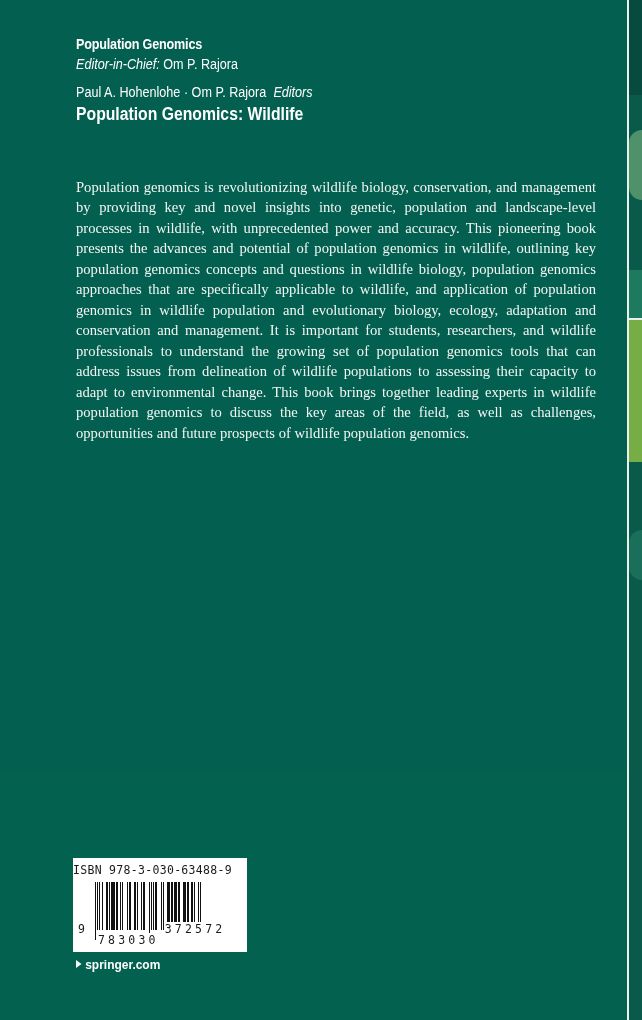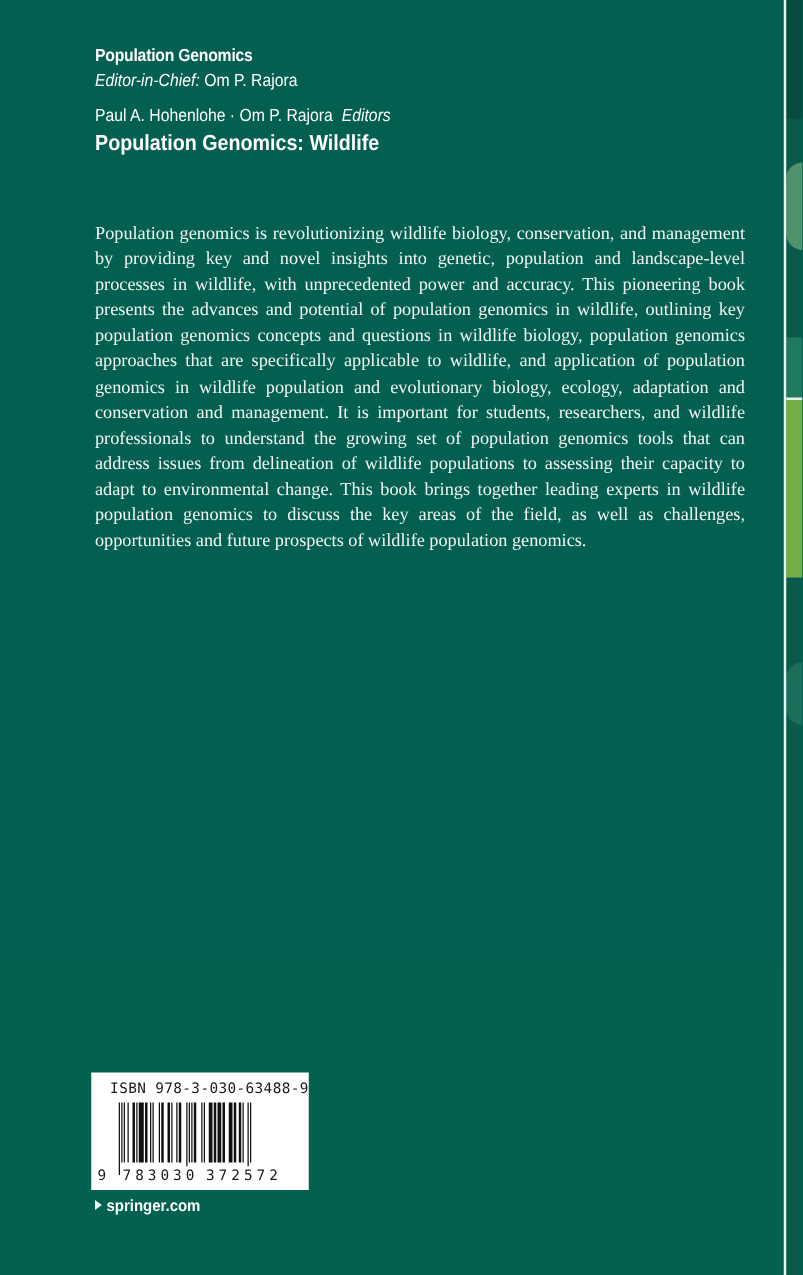--- a/index.html
+++ b/index.html
@@ -25,28 +25,28 @@
     .spine-dark-top { position: absolute; left: 629px; top: 0; width: 13px; height: 95px; background: #074a40; }
     .spine-circle { position: absolute; left: 629px; top: 130px; width: 13px; height: 70px; background: #5c9b70; border-radius: 40px 0 0 40px; opacity: 0.85; }
     .spine-tint { position: absolute; left: 629px; top: 270px; width: 13px; height: 50px; background: #1d7a5e; }
     .spine-white-h { position: absolute; left: 629px; top: 318px; width: 13px; height: 2px; background: #e8f1ec; }
     .spine-green { position: absolute; left: 629px; top: 320px; width: 13px; height: 142px; background: #76ae45; }
     .spine-lower-tint { position: absolute; left: 629px; top: 530px; width: 13px; height: 50px; background: #1a6f5b; border-radius: 20px 0 0 20px; }
     .barcode-box {
       position: absolute; left: 73px; top: 858px; width: 174px; height: 94px;
       background: #ffffff; color: #1a1a1a;
     }
-    .isbn-text { position: absolute; left: 0; right: 0; top: 5px; text-align: right; font-family: "DejaVu Sans Mono", monospace; font-size: 11.5px; letter-spacing: 0.3px; }
+    .isbn-text { position: absolute; left: 0; right: 0; top: 5px; text-align: left; font-family: "DejaVu Sans Mono", monospace; font-size: 11.5px; letter-spacing: 0.3px; }
     .bars { position: absolute; left: 22px; top: 24px; width: 142px; height: 58px; display: flex; align-items: flex-start; }
     .bar { background: #111; height: 48px; }
     .bar.guard { height: 58px; }
     .digits { position: absolute; left: 5px; right: 5px; bottom: 5px; font-family: "DejaVu Sans Mono", monospace; font-size: 11.5px; display: flex; }
     .digits .lead { width: 17px; }
     .digits .grp { background: #fff; letter-spacing: 3.2px; }
-    .digits .grp1 { margin-left: 3px; }
+    .digits .grp1 { margin-left: 3px; margin-top: 11px; }
     .digits .grp2 { margin-left: 6px; }
     .springer { position: absolute; left: 76px; top: 957px; font-size: 13px; font-weight: bold; transform: scaleX(0.92); transform-origin: left; white-space: nowrap; }
     .arrow { display: inline-block; width: 0; height: 0; border-left: 6px solid #fff; border-top: 4px solid transparent; border-bottom: 4px solid transparent; margin-right: 4px; vertical-align: 1px; }
   </style>
 </head>
 <body>
 
 <div class="cover">
   <div class="series-title">Population Genomics</div>
   <div class="eic">

